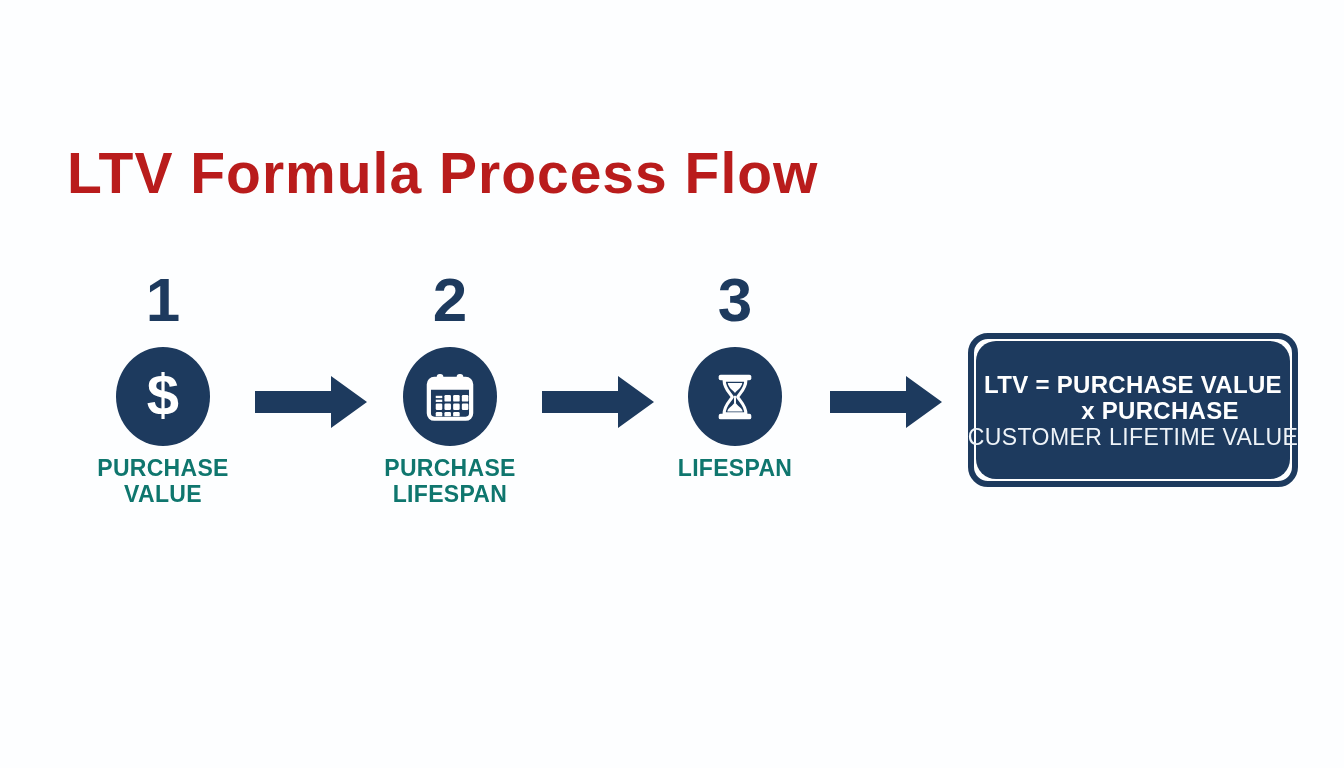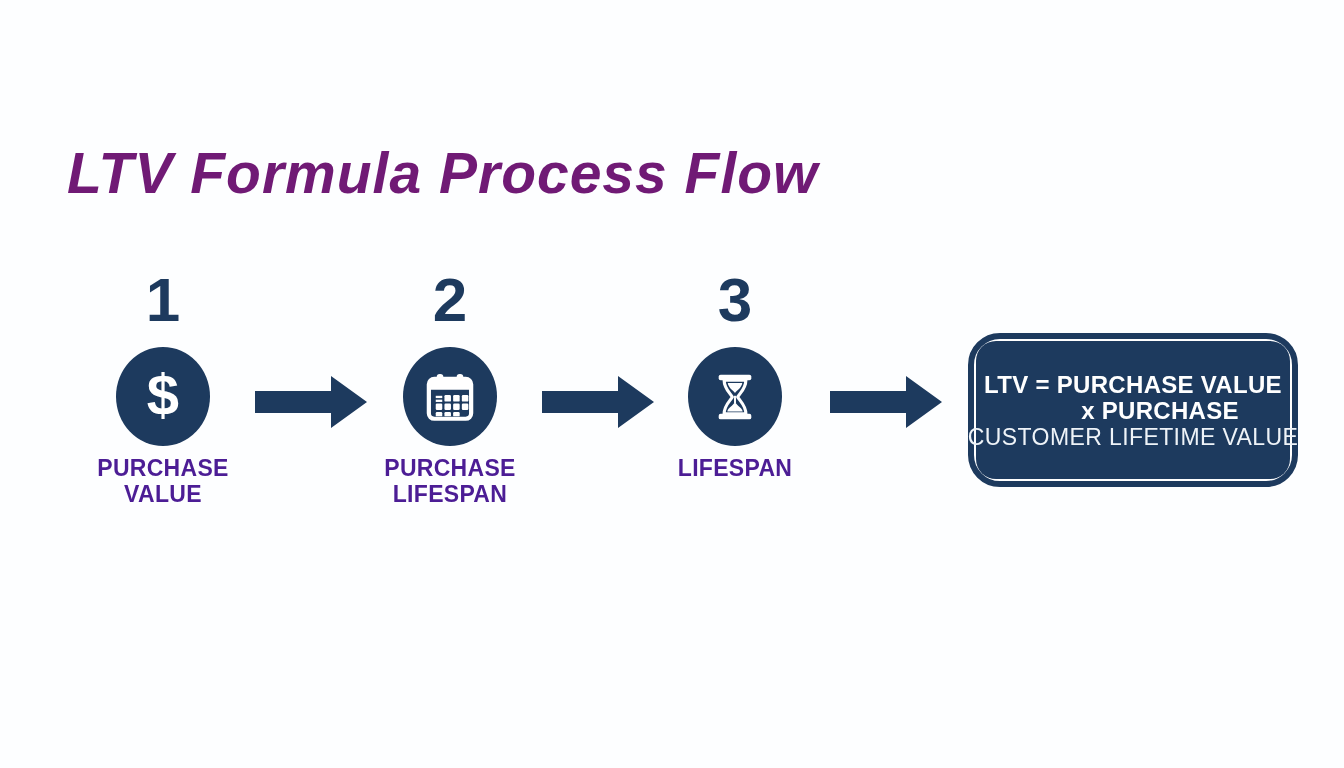--- a/index.html
+++ b/index.html
@@ -11,23 +11,22 @@
     overflow: hidden;
     font-family: "Liberation Sans", sans-serif;
   }
   .page-title {
     position: absolute;
     left: 67px;
     top: 140px;
     font-size: 57px;
     font-weight: 700;
     letter-spacing: 1px;
-    color: #701a75;
+    color: #b91c1c;
     white-space: nowrap;
-    font-style: italic;
   }
   .step {
     position: absolute;
     top: 268px;
     width: 240px;
     display: flex;
     flex-direction: column;
     align-items: center;
   }
   .step-1 { left: 43px; }
@@ -55,21 +54,21 @@
     font-size: 58px;
     font-weight: 700;
     line-height: 1;
     padding-bottom: 4px;
   }
   .icon-svg { width: 58px; height: 58px; display: block; }
   .step-label {
     margin-top: 9px;
     font-size: 23px;
     font-weight: 700;
-    color: #4c1d95;
+    color: #0f766e;
     text-align: center;
     line-height: 26px;
     letter-spacing: 0.3px;
   }
   .flow-arrow {
     position: absolute;
     top: 374px;
     width: 112px;
     height: 56px;
   }
@@ -77,21 +76,21 @@
   .arrow-2 { left: 542px; }
   .arrow-3 { left: 830px; }
   .formula-box {
     position: absolute;
     left: 968px;
     top: 333px;
     width: 330px;
     height: 154px;
     box-sizing: border-box;
     border: 6px solid #1d3a5e;
-    border-radius: 32px;
+    border-radius: 20px;
     background: #ffffff;
     padding: 2px;
   }
   .formula-inner {
     width: 100%;
     height: 100%;
     box-sizing: border-box;
     background: #1d3a5e;
     border-radius: 20px;
     display: flex;

